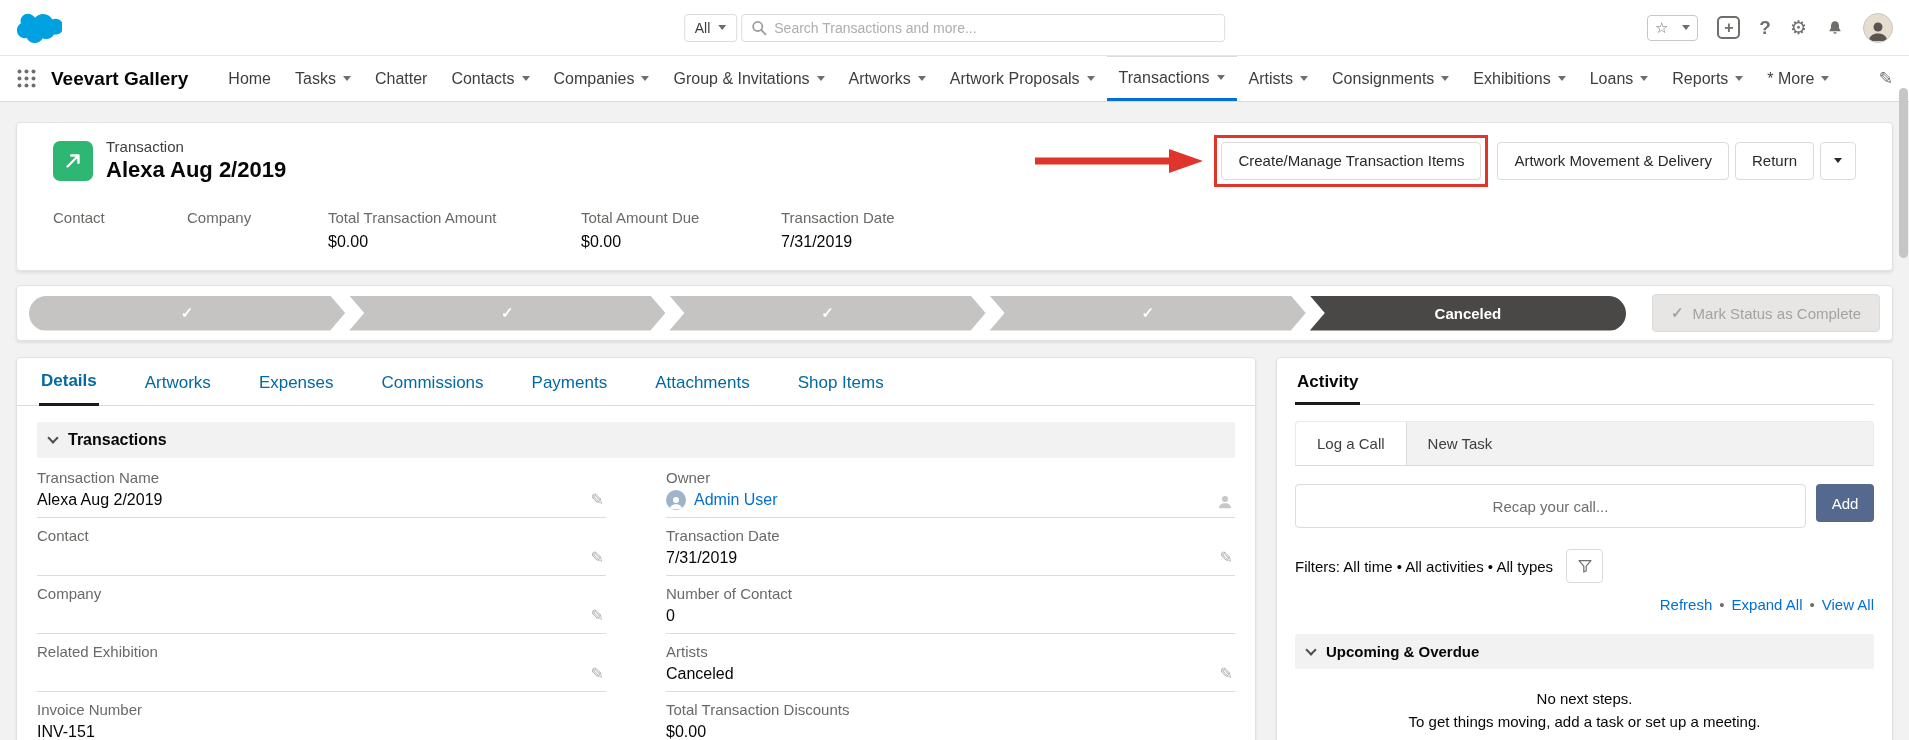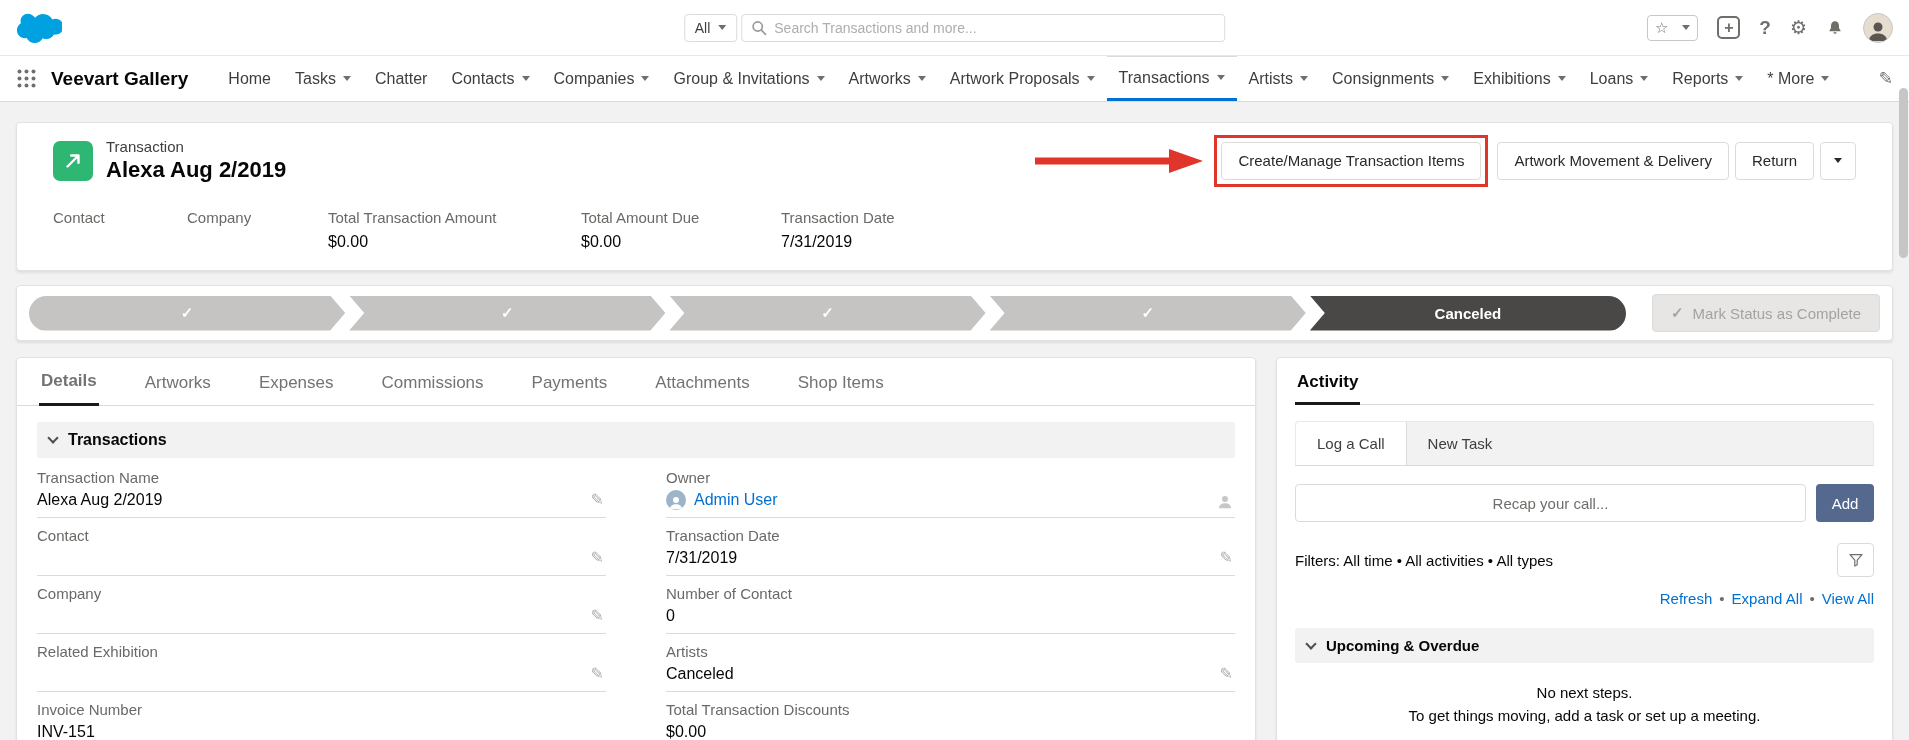--- a/index.html
+++ b/index.html
@@ -66,21 +66,21 @@
   .stage.current{clip-path:polygon(0 0,100% 0,100% 100%,0 100%,15px 50%);margin-right:0;background:#4a4846;font-size:15px;font-weight:700;}
   .check{font-size:15px;font-weight:700;color:#fff;}
   .path-btn{height:38px;border:1px solid #dddbda;border-radius:4px;background:#e7e6e5;color:#a5a29f;font-size:15px;padding:0 18px;display:flex;align-items:center;gap:9px;}
 
   
   .main{display:flex;gap:20px;margin:16px 16px 0;align-items:flex-start;}
   .left-card{flex:1;height:660px;}
   .right-card{width:617px;height:660px;padding:14px 18px;}
 
   .tabs{display:flex;gap:44px;padding:0 22px;border-bottom:1px solid #dddbda;height:48px;align-items:flex-end;}
-  .tab{font-size:17px;color:#737373;padding:0 2px 12px;background:none;border:none;}
+  .tab{font-size:17px;color:#0369a1;padding:0 2px 12px;background:none;border:none;}
   .tab.active{font-weight:700;border-bottom:3px solid #1a1a1a;margin-bottom:-1px;}
 
   .section-hdr{margin:16px 20px 0;background:#f3f2f2;border-radius:3px;padding:9px 12px;display:flex;align-items:center;gap:11px;font-size:16px;font-weight:700;}
   .chev-down{width:8px;height:8px;border-right:2px solid #514f4d;border-bottom:2px solid #514f4d;transform:rotate(45deg);margin-top:-4px;flex:none;}
 
   .fields{display:grid;grid-template-columns:1fr 1fr;column-gap:60px;margin:2px 20px 0;}
   .field{position:relative;border-bottom:1px solid #dddbda;padding:9px 28px 7px 0;}
   .f-label{font-size:15px;color:#6b6966;}
   .f-value{font-size:16px;margin-top:3px;min-height:21px;display:flex;align-items:center;gap:8px;color:#080707;}
   .pencil{position:absolute;right:2px;bottom:8px;color:#b0adab;font-size:16px;background:none;border:none;}
@@ -88,24 +88,24 @@
   .link{color:#0070d2;}
   .mini-avatar{width:20px;height:20px;border-radius:50%;background:#9db4c9;overflow:hidden;display:flex;align-items:flex-end;justify-content:center;flex:none;}
 
   
   .activity-hdr{border-bottom:1px solid #dddbda;}
   .activity-title{display:inline-block;font-size:17px;font-weight:700;padding:0 2px 10px;border-bottom:3px solid #1a1a1a;margin-bottom:-1px;}
   .comp-tabs{display:flex;background:#f3f2f2;border:1px solid #eceae8;border-bottom:1px solid #dddbda;margin-top:16px;border-radius:4px 4px 0 0;}
   .comp-tab{padding:13px 21px;font-size:15px;color:#3e3e3c;background:none;border:none;}
   .comp-tab.active{background:#fff;border-right:1px solid #dddbda;border-radius:4px 0 0 0;}
   .composer{display:flex;gap:10px;margin-top:18px;}
-  .composer input{flex:1;height:38px;border:1px solid #dddbda;border-radius:4px;text-align:center;font-size:15px;color:#3e3e3c;outline:none;background:#fff;}
+  .composer input{flex:1;height:44px;border:1px solid #dddbda;border-radius:4px;text-align:center;font-size:15px;color:#3e3e3c;outline:none;background:#fff;}
   .composer input::placeholder{color:#706e6b;}
   .add-btn{width:58px;height:38px;border:none;border-radius:4px;background:#54698d;color:#fff;font-size:15px;}
-  .filters-row{display:flex;justify-content:space-between;align-items:center;gap:13px;margin-top:21px;font-size:15px;color:#080707;}
+  .filters-row{display:flex;justify-content:flex-start;align-items:center;gap:13px;margin-top:21px;font-size:15px;color:#080707;}
   .filter-btn{width:37px;height:34px;border:1px solid #dddbda;border-radius:4px;background:#fff;display:flex;align-items:center;justify-content:center;}
   .links-row{display:flex;justify-content:flex-end;gap:7px;margin-top:13px;font-size:15px;align-items:center;}
   .dot{color:#706e6b;}
   .act-section{margin-top:21px;background:#f3f2f2;border-radius:3px;padding:9px 12px;display:flex;align-items:center;gap:11px;font-size:15px;font-weight:700;}
   .empty-next{margin-top:18px;text-align:center;font-size:15px;line-height:1.55;color:#080707;}
 
   
   .scrollbar{position:fixed;right:1px;top:88px;bottom:2px;width:9px;}
   .scroll-thumb{width:9px;height:170px;background:#c8c6c4;border-radius:5px;}
 </style>

